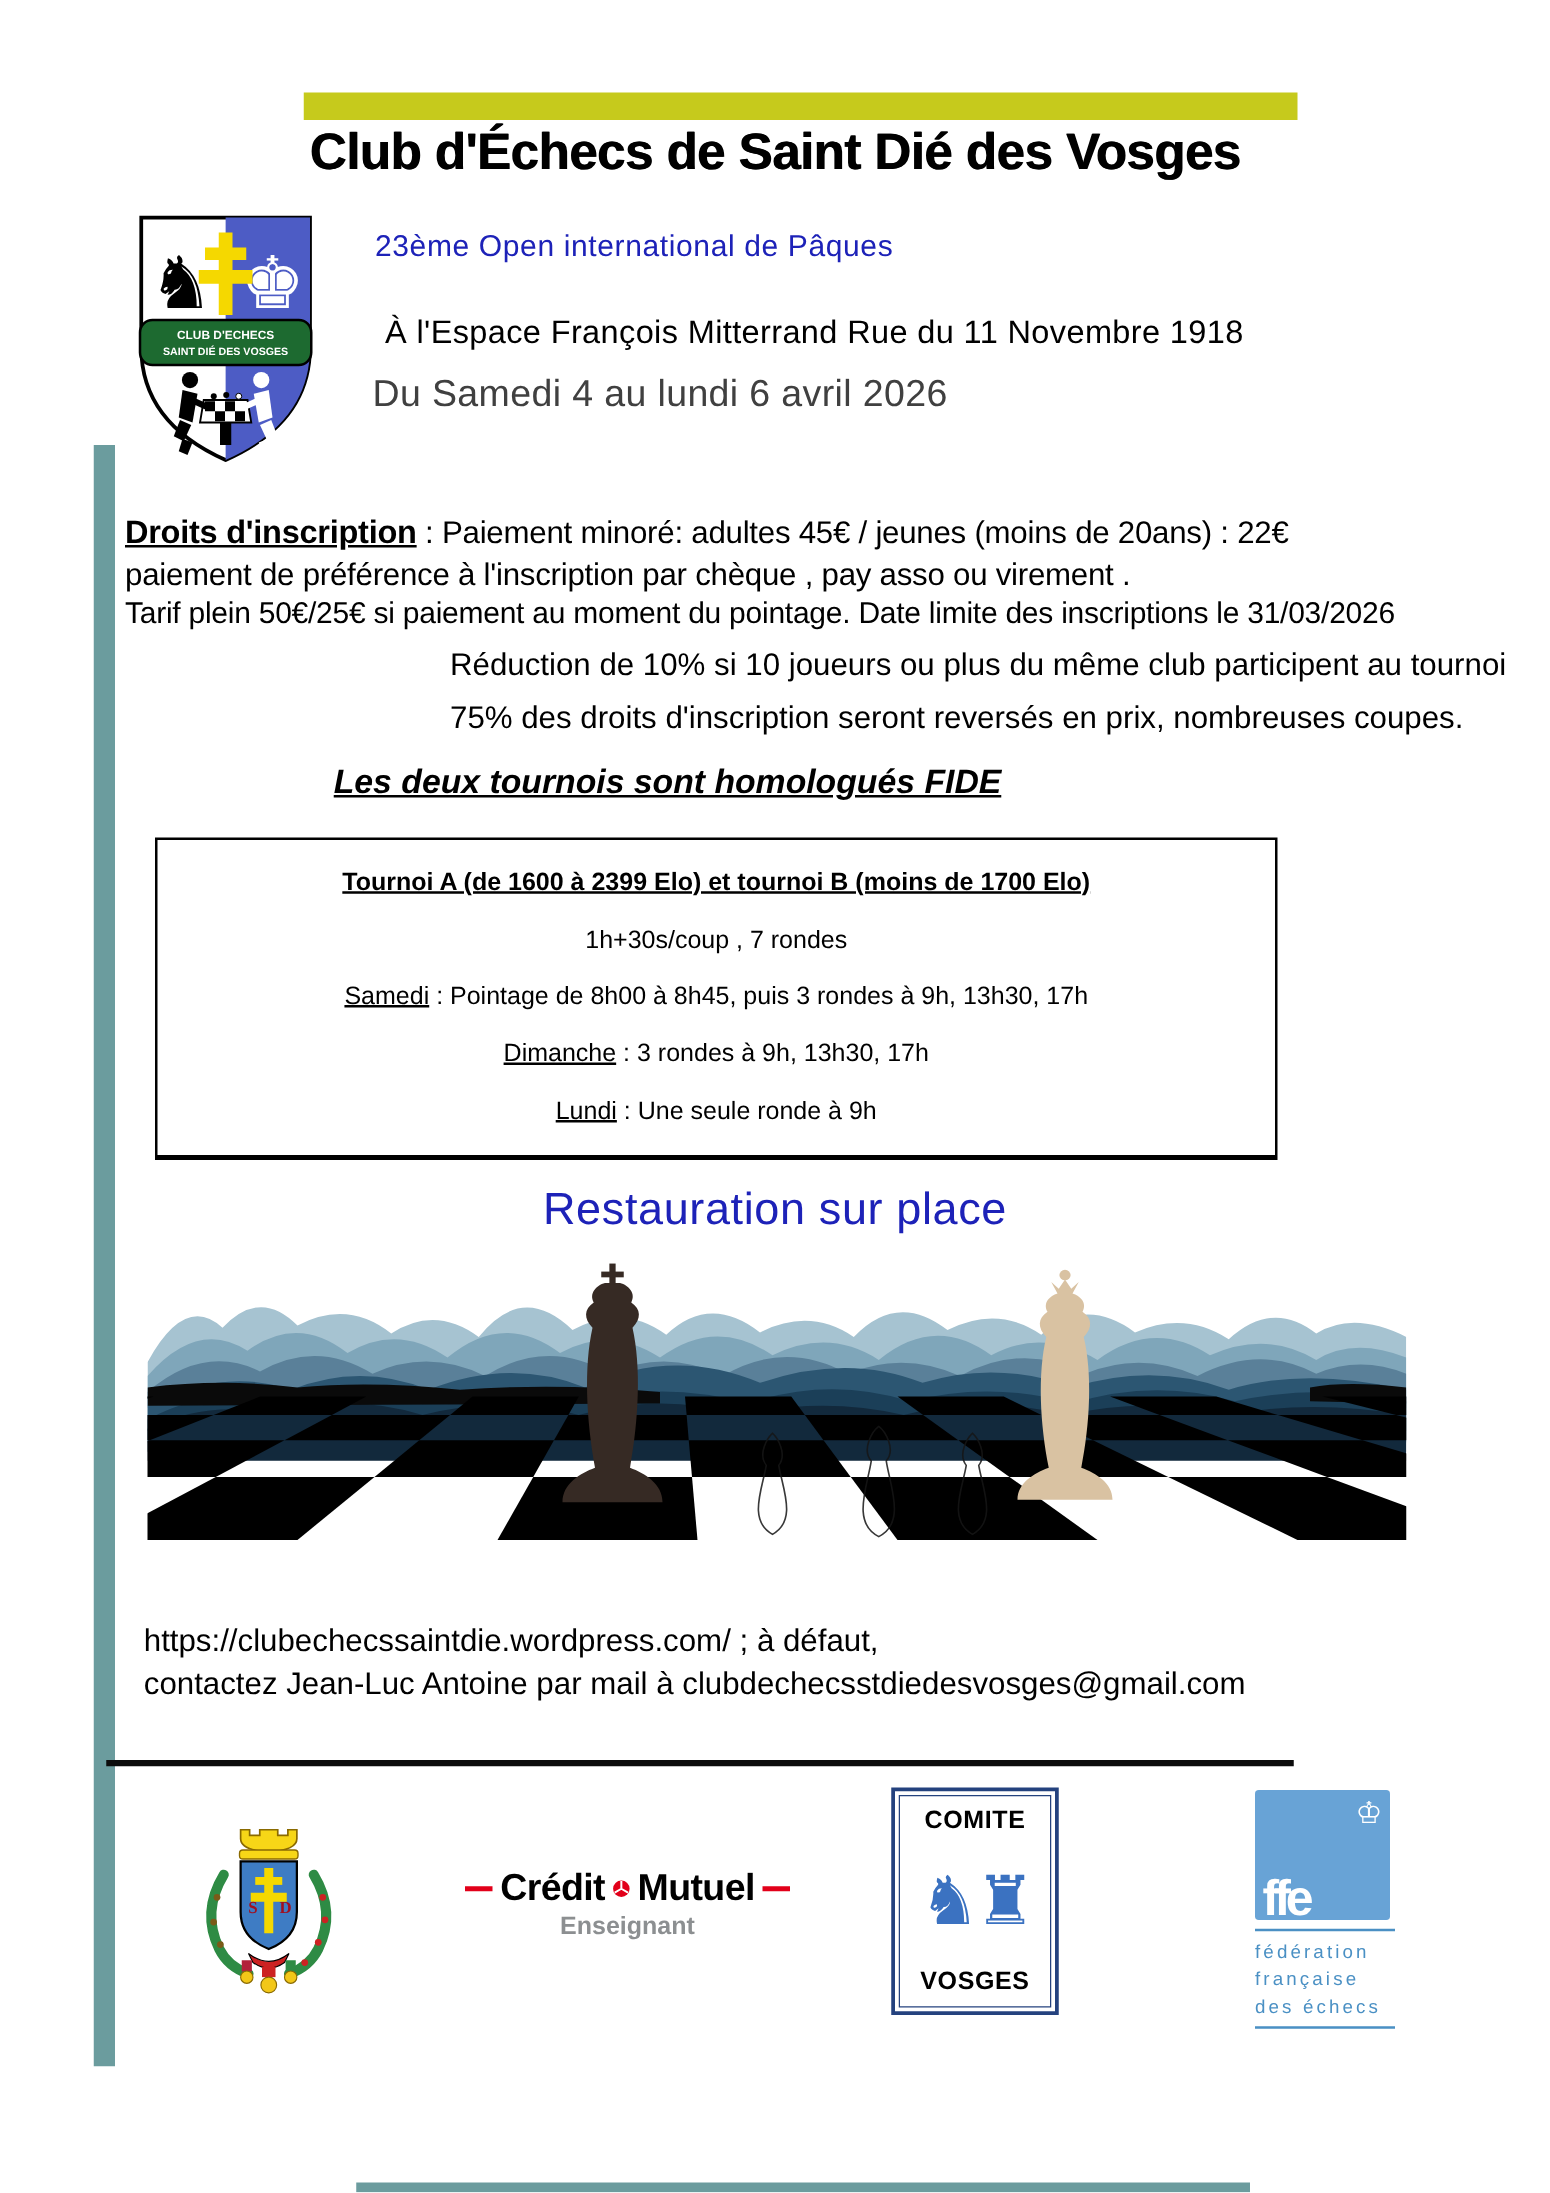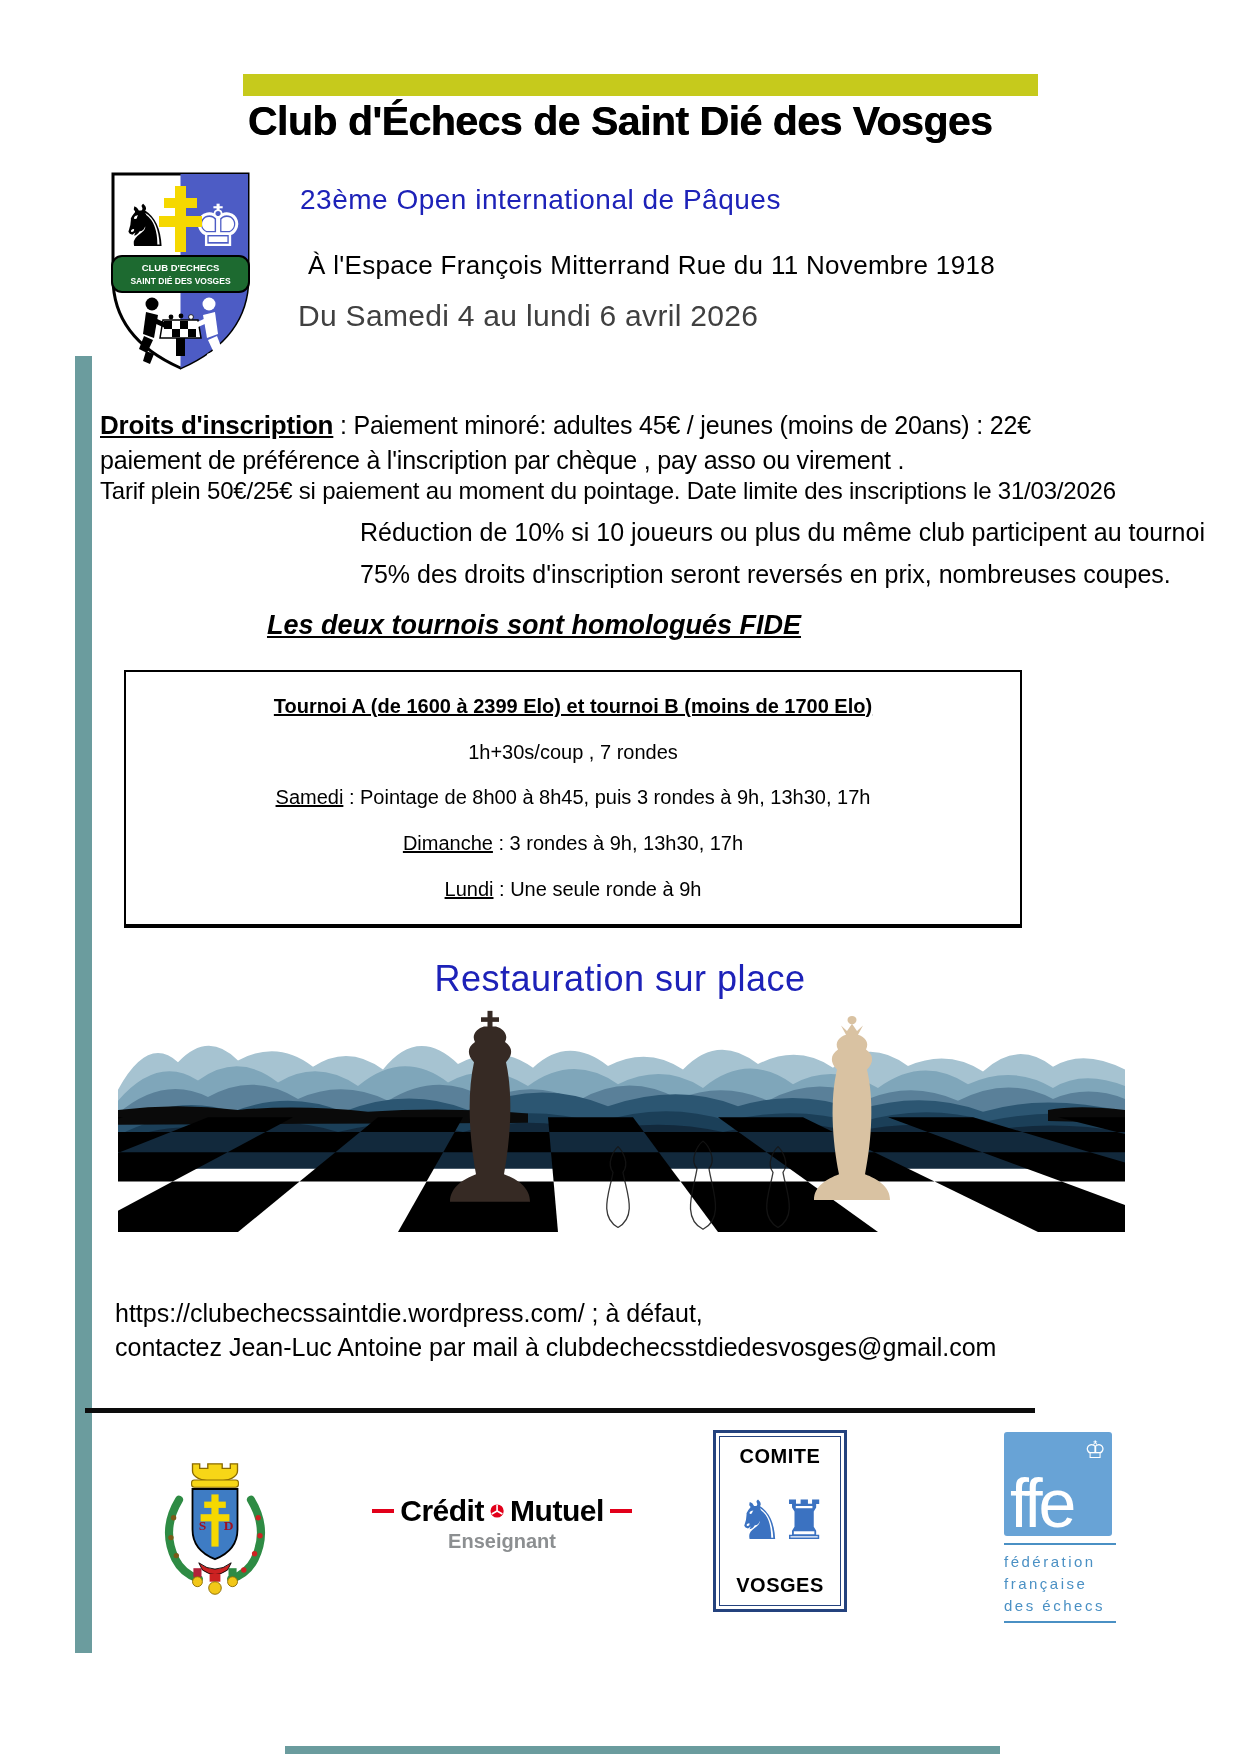--- a/index.html
+++ b/index.html
@@ -6,21 +6,21 @@
   .page{position:relative;width:1240px;height:1754px;margin:0 auto;background:#fff;
         font-family:"Liberation Sans", sans-serif;color:#000;overflow:hidden;}
 
   .yellow-bar{position:absolute;left:243px;top:74px;width:795px;height:22px;background:#c6ca1c;}
   .club-title{position:absolute;left:140px;top:98px;width:960px;text-align:center;
               font-size:41px;font-weight:700;letter-spacing:-0.5px;
               text-shadow:0.6px 0 #000;}
 
   .crest{position:absolute;left:108px;top:170px;width:145px;height:202px;}
 
-  .event-title{position:absolute;left:300px;top:184px;font-size:28px;color:#1d22b8;letter-spacing:0.5px;}
+  .event-title{position:absolute;left:300px;top:184px;font-size:24px;color:#1d22b8;letter-spacing:0.5px;}
   .venue{position:absolute;left:308px;top:250px;font-size:26px;letter-spacing:0.3px;}
   .dates{position:absolute;left:298px;top:299px;font-size:30px;color:#404040;font-weight:500;letter-spacing:0.3px;}
 
   .teal-bar{position:absolute;left:75px;top:356px;width:17px;height:1297px;background:#6b9c9e;}
   .bottom-strip{position:absolute;left:285px;top:1746px;width:715px;height:8px;background:#6b9c9e;}
 
   .body-line{position:absolute;left:100px;font-size:25px;letter-spacing:-0.2px;white-space:nowrap;}
   .reg1{top:410px;}
   .reg2{top:446px;}
   .reg3{top:477px;font-size:24px;}
@@ -32,21 +32,21 @@
         font-size:27px;font-weight:700;font-style:italic;text-decoration:underline;}
 
   .tbox{position:absolute;left:124px;top:670px;width:894px;height:252px;
         border:2px solid #000;border-bottom-width:4px;background:#fff;
         display:flex;flex-direction:column;justify-content:space-evenly;
         text-align:center;font-size:20px;}
   .tbox-title{font-weight:700;text-decoration:underline;}
   .day-label{text-decoration:underline;}
 
   .restauration{position:absolute;left:0;top:946px;width:1240px;text-align:center;
-                font-size:36px;color:#1d22b8;letter-spacing:0.5px;margin-top:12px;}
+                font-size:36px;color:#1d22b8;letter-spacing:0.5px;}
 
   .scene{position:absolute;left:118px;top:998px;width:1007px;height:234px;}
   .scene svg{display:block;width:100%;height:100%;}
 
   .ceremony{position:absolute;left:115px;top:1256px;font-size:25px;}
   .info{position:absolute;left:115px;top:1296px;font-size:25px;line-height:34px;}
 
   .rule{position:absolute;left:85px;top:1408px;width:950px;height:5px;background:#0c0c0c;}
 
   .arms{position:absolute;left:152px;top:1444px;width:126px;height:160px;}
@@ -60,21 +60,21 @@
   .comite{position:absolute;left:713px;top:1430px;width:134px;height:182px;
           border:3px solid #24427e;background:#fff;box-sizing:border-box;padding:3px;}
   .comite-inner{border:1px solid #24427e;height:100%;box-sizing:border-box;
                 display:flex;flex-direction:column;align-items:center;justify-content:space-between;
                 padding:8px 0;text-align:center;}
   .comite-word{font-size:20px;font-weight:800;letter-spacing:0.5px;}
   .comite-pieces{font-family:"DejaVu Sans", sans-serif;font-size:54px;line-height:0.95;color:#3b72c1;letter-spacing:-4px;}
 
   .ffe{position:absolute;left:1004px;top:1432px;width:112px;}
   .ffe-square{position:relative;width:108px;height:104px;background:#68a3d6;border-radius:3px;}
-  .ffe-acronym{position:absolute;left:6px;bottom:-6px;font-size:68px;font-weight:400;color:#fff;letter-spacing:-4px;}
+  .ffe-acronym{position:absolute;left:6px;bottom:-6px;font-size:40px;font-weight:700;color:#fff;letter-spacing:-4px;}
   .ffe-king{position:absolute;right:6px;top:4px;font-family:"DejaVu Sans", sans-serif;font-size:24px;color:#fff;}
   .ffe-sep{height:2px;background:#4a90c4;margin-top:7px;}
   .ffe-text{margin-top:6px;font-size:15px;color:#4a90c4;letter-spacing:2.5px;line-height:1.45;}
   .ffe-underline{height:2px;background:#4a90c4;margin-top:5px;}
 </style>
 </head>
 <body>
 
 <div class="page">
 

